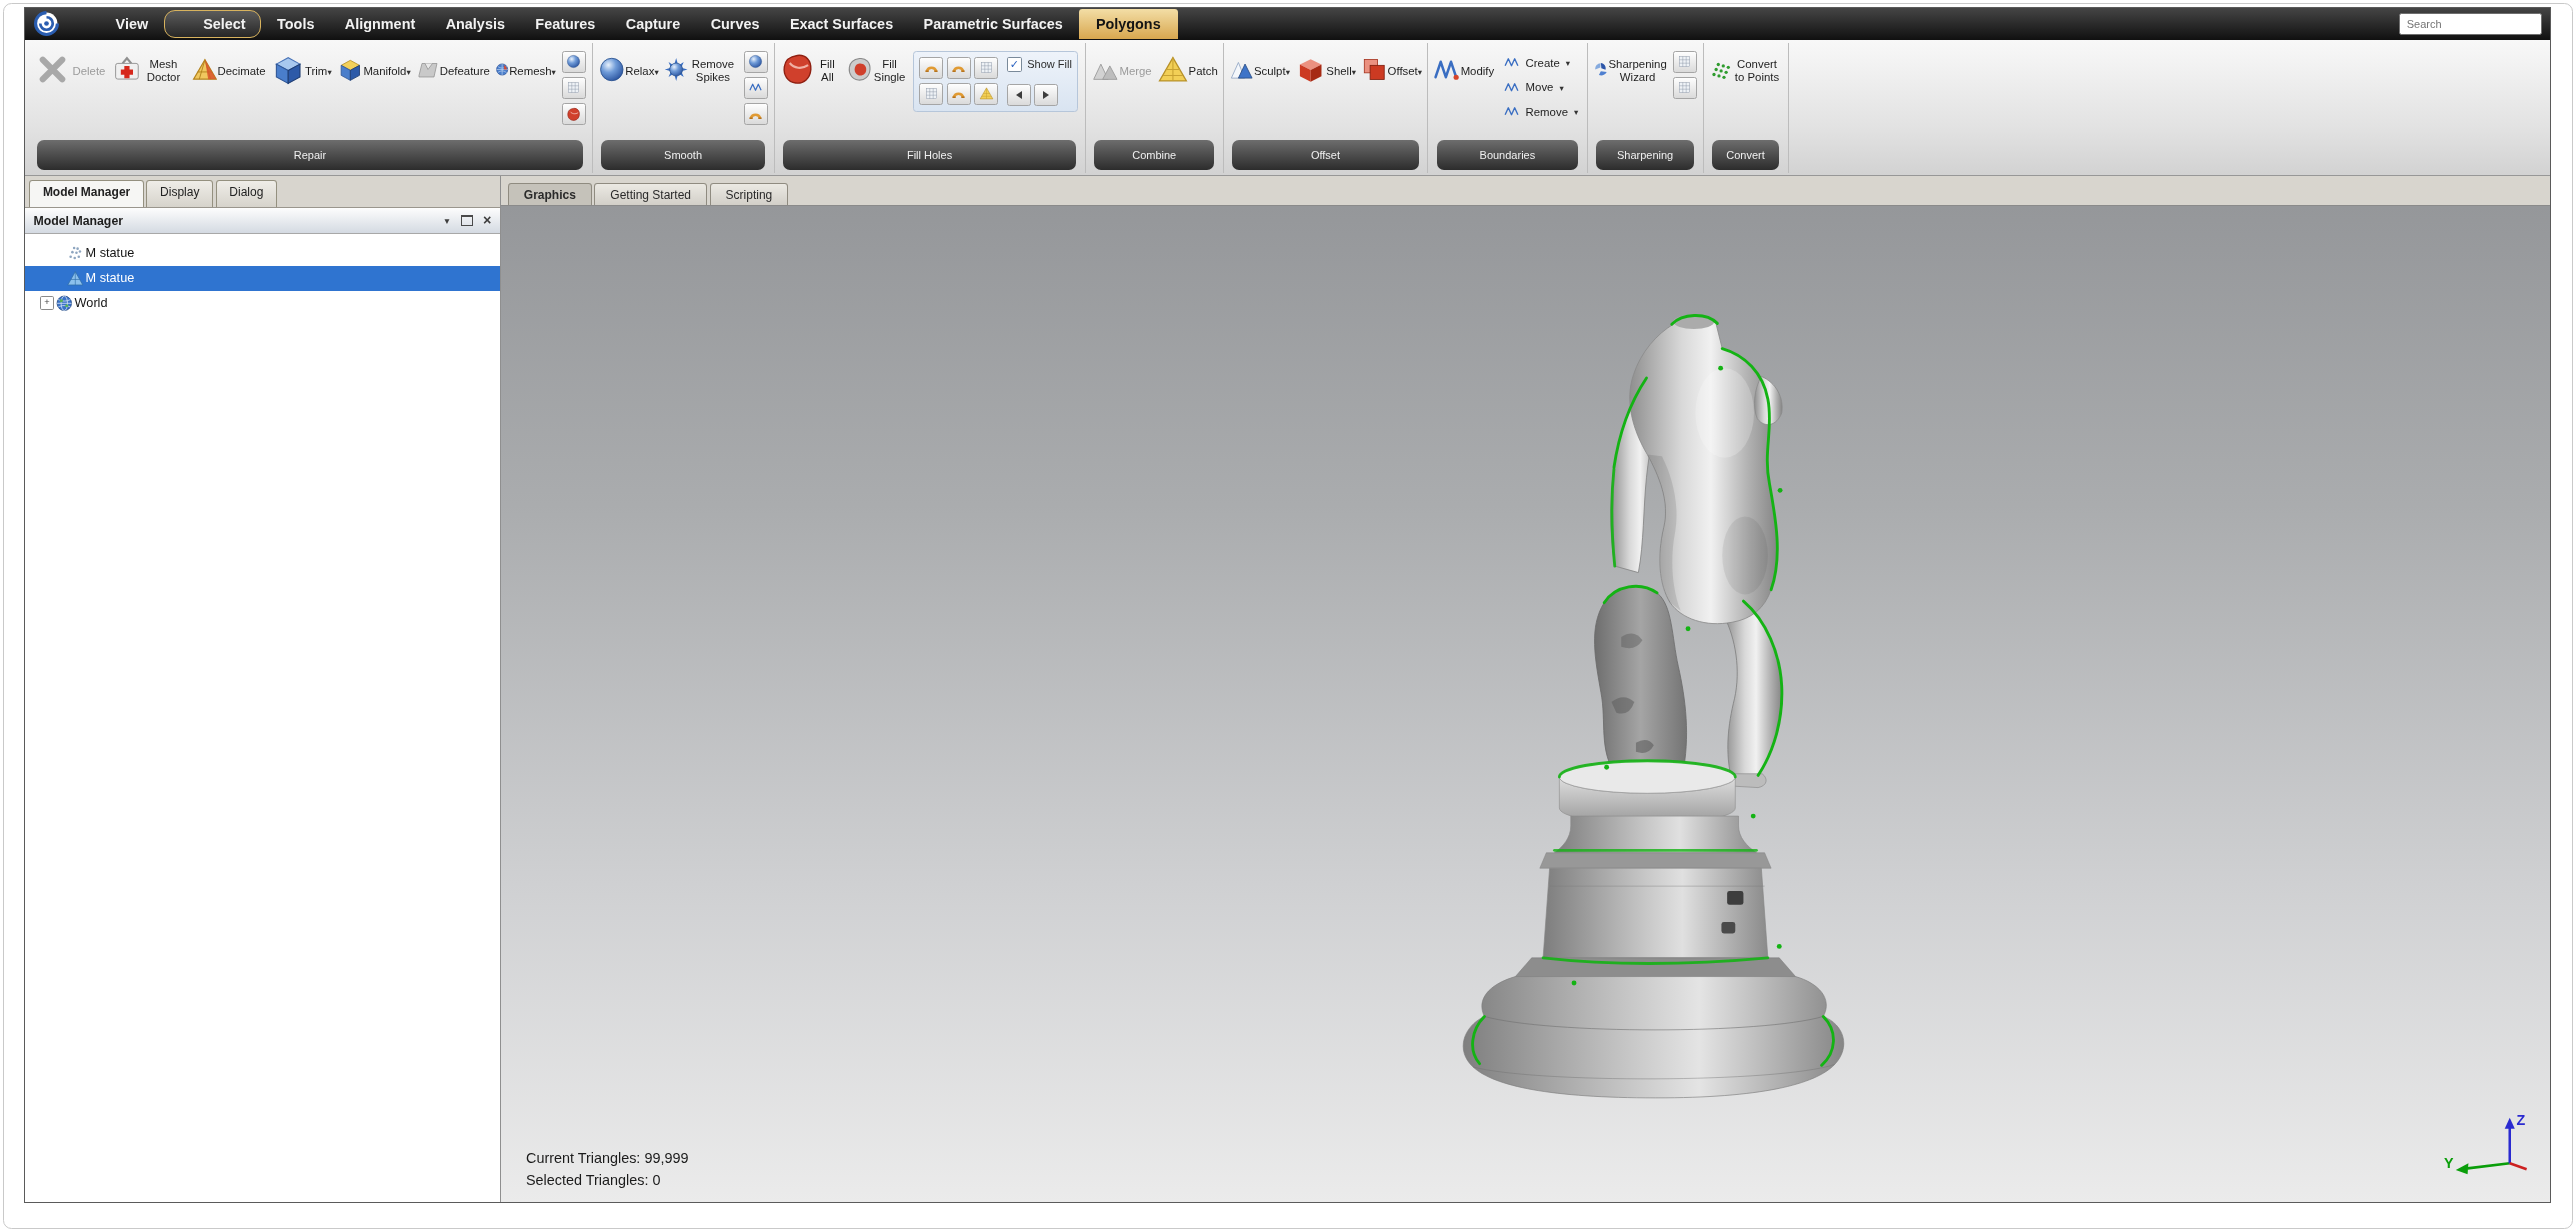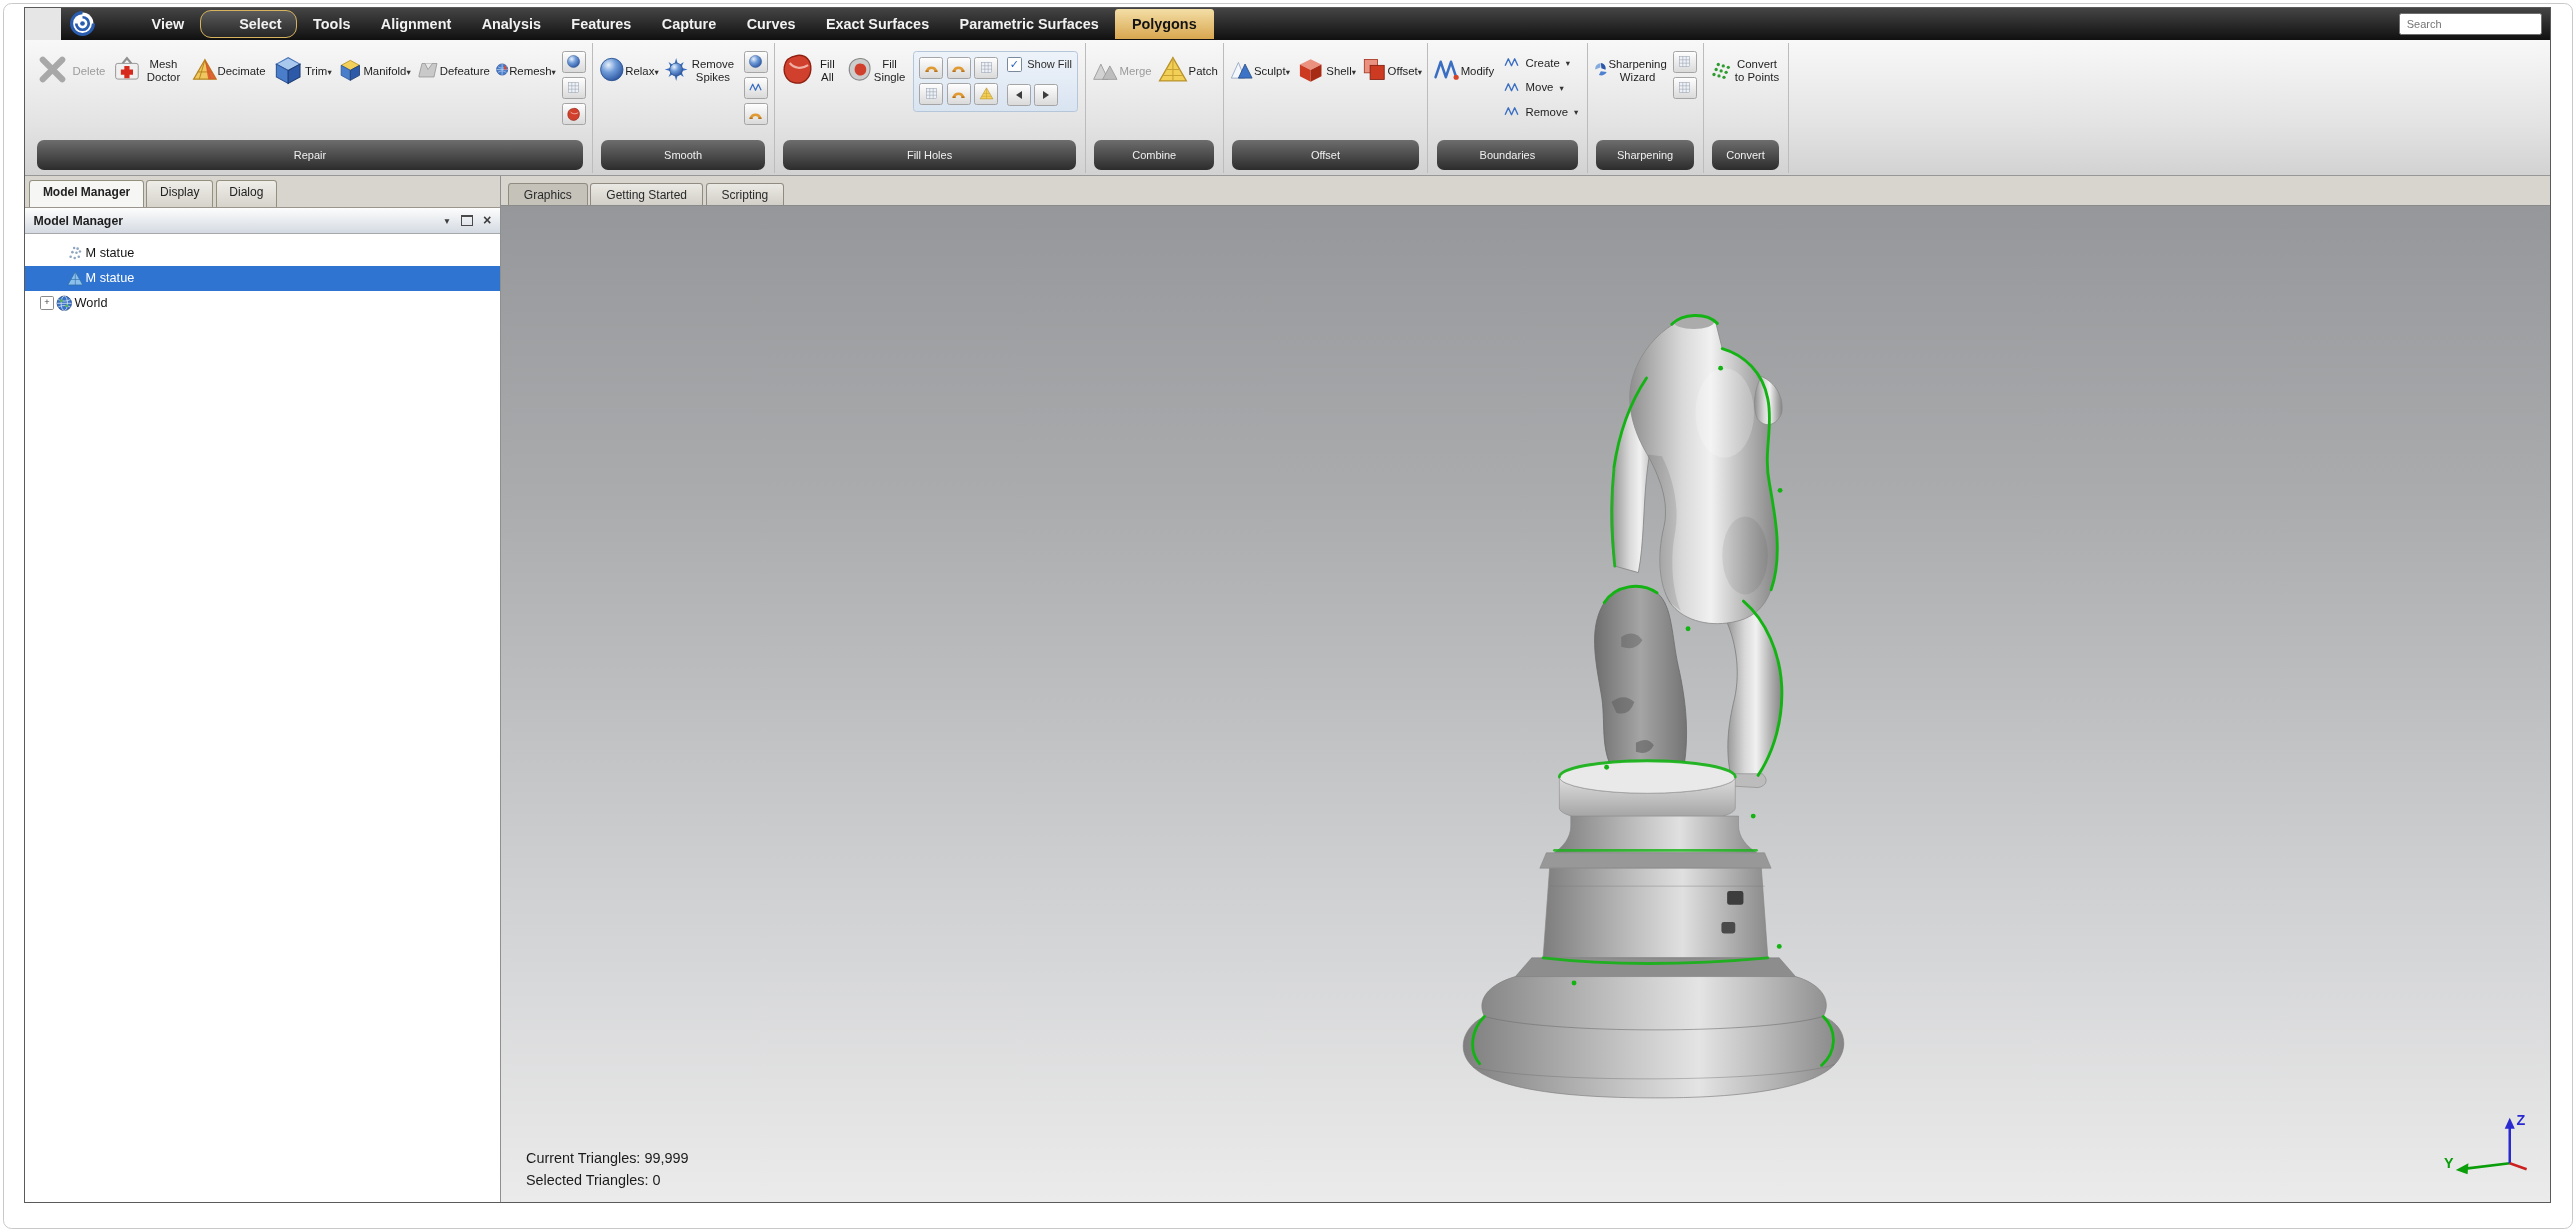--- a/index.html
+++ b/index.html
@@ -2,21 +2,21 @@
 <html style="font-size:13.5px"><head>
 <meta charset="utf-8">
 <style>
   html,body{margin:0;padding:0;background:#ffffff;width:2576px;height:1232px;
     font-family:"Liberation Sans",sans-serif;-webkit-font-smoothing:antialiased;position:relative;overflow:hidden;}
   .frame{position:absolute;inset:3.4px;border:0.8px solid #c9c9c9;border-radius:8.5px;pointer-events:none;z-index:50;}
   .app{position:absolute;left:24px;top:6.8px;width:2527px;height:1196px;border:0.8px solid #5a5a5a;
     background:#e6e6e6;display:flex;flex-direction:column;box-sizing:border-box;}
   
   .menubar{height:32px;flex:0 0 32px;background:linear-gradient(#454545,#101010);display:flex;align-items:center;
-    padding:0 8.5px;gap:1.7px;margin-left:36px;}
+    padding:0 8.5px;gap:1.7px;}
   .logo{width:25px;height:25px;margin-right:41px;flex:0 0 auto;}
   .logo svg{width:100%;height:100%;}
   .mi{color:#f2f2f2;font-size:14.4px;font-weight:bold;padding:5px 14.4px;white-space:nowrap;cursor:default;}
   .mi-select{border:0.8px solid #d8b35e;border-radius:11px;background:linear-gradient(#5c5c5c,#262626);padding-left:38px;}
   .mi-polygons{background:linear-gradient(#f3dea6,#d8a74f);color:#141414;border-radius:3.4px 3.4px 0 0;
     padding:6.8px 17px 7.6px;margin-bottom:-0.8px;}
   .search{margin-left:auto;width:127px;height:20px;font-size:11px;border:0.8px solid #6f6f6f;border-radius:2.5px;
     padding:0 6.8px;background:#ffffff;color:#333;font-family:"Liberation Sans",sans-serif;}
   
   .ribbon{height:130px;flex:0 0 130px;background:linear-gradient(#f8f8f8,#e2e2e2 65%,#d2d2d2);
@@ -70,21 +70,21 @@
   .trow.selected{background:#2f74d0;color:#ffffff;}
   .trow.world{padding-left:15px;}
   .expander{width:12px;height:12px;border:0.8px solid #8a8a8a;background:#fff;color:#444;font-size:9.3px;line-height:10px;
     text-align:center;border-radius:1.7px;flex:0 0 auto;}
   
   .main{flex:1;display:flex;flex-direction:column;min-width:0;}
   .doc-tabs{height:27px;background:#d8d5ce;display:flex;align-items:flex-end;padding:2.5px 2.5px 0 6.8px;gap:2.5px;
     border-bottom:0.8px solid #8a8a8a;}
   .dtab{padding:4.2px 15px 3.4px;font-size:12px;color:#2a2a2a;border:0.8px solid #8f8b80;border-bottom:none;
     border-radius:3.4px 3.4px 0 0;background:linear-gradient(#ebe9e3,#d2cfc8);cursor:default;white-space:nowrap;}
-  .dtab.active{background:#c5c2ba;font-weight:normal;}
+  .dtab.active{background:#c5c2ba;font-weight:bold;}
   .viewport{flex:1;position:relative;overflow:hidden;
     background:linear-gradient(180deg,#95979a 0%,#aaacae 30%,#cfd0d2 68%,#ebebeb 100%);}
   .statue{position:absolute;left:44%;top:4%;height:90%;}
   .statue svg{height:100%;}
   .status{position:absolute;left:25px;bottom:10px;font-size:14.4px;color:#1b1b1b;line-height:1.55;}
   .status .row{white-space:nowrap;}
   .axis{position:absolute;right:13.5px;bottom:10px;width:95px;height:81px;}
   .axis svg{width:100%;height:100%;}
 </style>
 </head>

